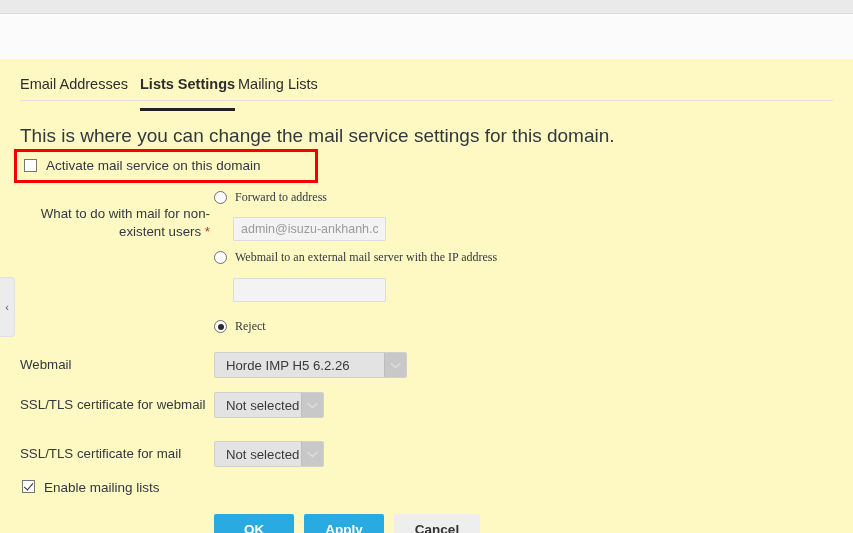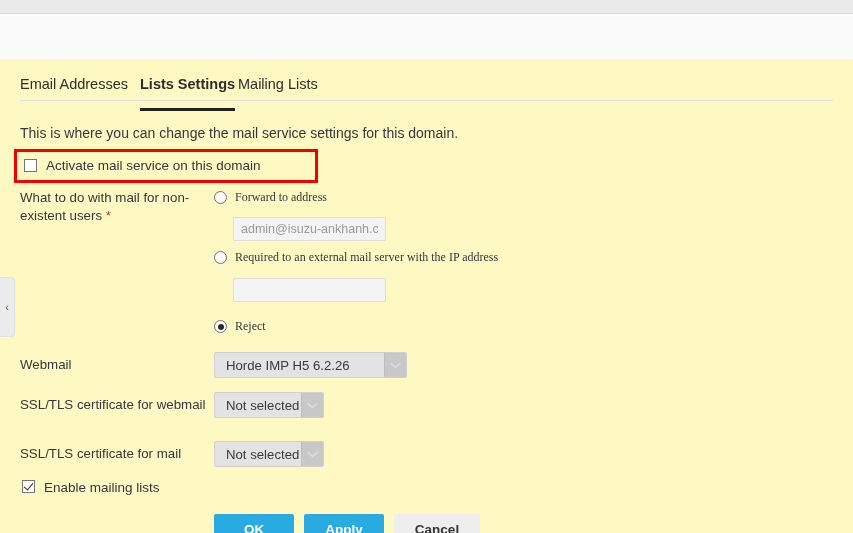--- a/index.html
+++ b/index.html
@@ -77,21 +77,21 @@
   }
   #tab0 { left: 20px; }
   #tab1 { left: 140px; }
   #tab2 { left: 238px; }
 
   
   .intro {
     position: absolute;
     top: 66px;
     left: 20px;
-    font-size: 14px;
+    font-size: 19px;
     color: #31393f;
     white-space: nowrap;
   }
 
   
   .red-box {
     position: absolute;
     top: 90px;
     left: 14px;
     width: 304px;
@@ -328,40 +328,40 @@
   </div>
   <div class="red-box"></div>
 
   <div class="collapse-handle">
     <span>‹</span>
   </div>
 
   <div class="form">
 
     <div class="frow" style="top:0;">
-      <div class="flabel" style="top:0;">
+      <div class="flabel" style="top:16px;text-align:right;">
         <span>What to do with mail for non-existent users</span>
         <span class="req-star">*</span>
       </div>
 
       <div class="fctl" style="top:1px;">
         <div class="radio-row">
           <span class="rb"></span>
           <span class="rb-label">Forward to address</span>
         </div>
       </div>
 
       <div class="fctl" style="top:28px; left:233px;">
         <input class="tinput" type="text" placeholder="admin@isuzu-ankhanh.com" style="">
       </div>
 
       <div class="fctl" style="top:61px;">
         <div class="radio-row">
           <span class="rb"></span>
-          <span class="rb-label">Required to an external mail server with the IP address</span>
+          <span class="rb-label">Webmail to an external mail server with the IP address</span>
         </div>
       </div>
 
       <div class="fctl" style="top:89px; left:233px;">
         <input class="tinput" type="text" placeholder="" style="">
       </div>
 
       <div class="fctl" style="top:130px;">
         <div class="radio-row">
           <span class="rb checked"></span>

